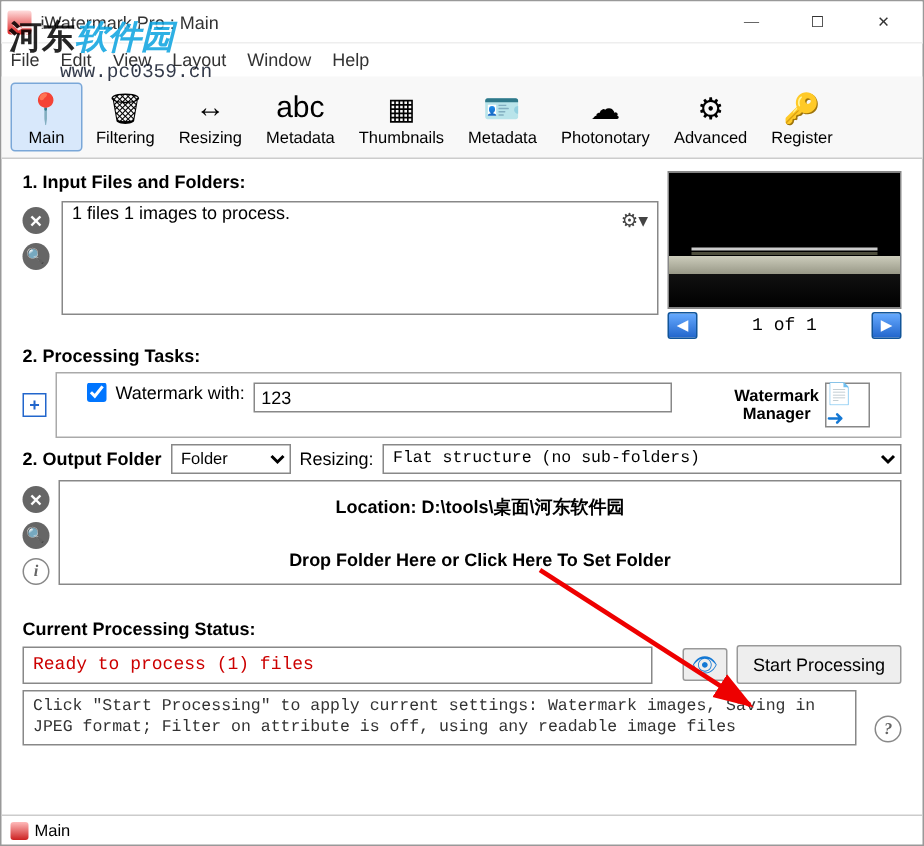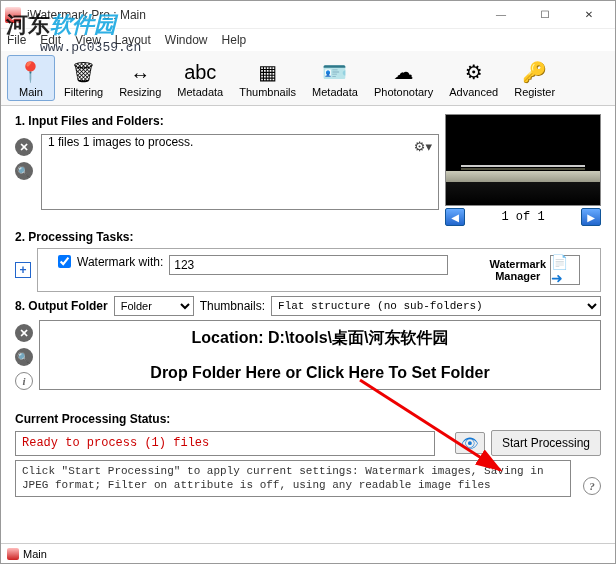--- a/index.html
+++ b/index.html
@@ -26,21 +26,21 @@
   .gear { position: absolute; top: 4px; right: 6px; font-size: 13px; color: #444; }
   .preview { width: 156px; }
   .pimg { width: 156px; height: 92px; border: 1px solid #888; background: linear-gradient(to bottom,#000 0%,#000 62%,#ccb 62%,#998 75%,#111 75%,#000 100%); position: relative; }
   .pimg::after{content:"";position:absolute;left:10%;right:10%;top:55%;height:2px;background:rgba(255,255,255,.8);box-shadow:0 3px 0 rgba(255,255,200,.3);}
   .pager { display: flex; align-items: center; justify-content: space-between; margin-top: 2px; }
   .arrowbtn { width: 20px; height: 18px; background: linear-gradient(#6af,#26c); border: 1px solid #159; color: #fff; display: flex; align-items: center; justify-content: center; font-size: 10px; border-radius: 2px; }
   .section { border: 1px solid #aaa; padding: 6px 20px; display: flex; align-items: flex-start; gap: 6px; }
   .sq { width: 16px; height: 16px; border: 1px solid #26c; color: #26c; display: flex; align-items: center; justify-content: center; font-size: 12px; font-weight: bold; }
   .tinput { border: 1px solid #888; height: 20px; padding: 0 4px; font-family: inherit; font-size: 12px; }
   .select { border: 1px solid #888; height: 20px; font-size: 11px; padding: 0 2px; background: #fff; }
-  .dropzone { flex:1; border: 1px solid #888; height: 70px; display: flex; flex-direction: column; align-items: center; justify-content: space-around; font-weight: bold; font-size: 16px; }
+  .dropzone { flex:1; border: 1px solid #888; height: 70px; display: flex; flex-direction: column; align-items: center; justify-content: space-around; font-weight: bold; font-size: 12px; }
   .statusinput { border: 1px solid #888; height: 25px; padding: 2px 6px; color: #c00; font-size: 12px; width: 420px; background: #fff; font-family: "Courier New", monospace; }
   .hint { border: 1px solid #888; padding: 3px 6px; font-size: 11px; color: #333; font-family: "Courier New", monospace; line-height: 1.3; }
   .statusbar { height: 20px; border-top: 1px solid #ccc; display: flex; align-items: center; padding: 0 6px; font-size: 11px; gap: 4px; }
   .sbicon { width: 12px; height: 12px; background: linear-gradient(#fbb,#c22); border-radius: 2px; }
   .watermark-overlay { position: absolute; top: 10px; left: 6px; pointer-events: none; opacity: .85; }
   .watermark-overlay .l1 { font-size: 22px; font-weight: bold; color: #0aa3e0; font-style: italic; text-shadow: 1px 1px #fff; }
   .watermark-overlay .l1 b { color: #000000; font-style: normal; }
   .watermark-overlay .l2 { font-size: 13px; color: #0f172a; font-family: "Courier New", monospace; margin-left: 34px; }
   .red-arrow { position: absolute; pointer-events:none; }
   .eye { width:30px;height:22px;border:1px solid #999;background:#eee;display:flex;align-items:center;justify-content:center;font-size:14px;color:#1478d4;border-radius:2px;}
@@ -147,23 +147,23 @@
         <input class="tinput" style="flex: 1 1 0%;" value="123">
         <div class="wm-mgr">
           <div class="wm-mgr-label"><span style="white-space:pre-line;">Watermark
 Manager</span></div>
           <div class="wm-mgr-icon">📄➜</div>
         </div>
       </div>
     </div>
 
     <div class="row">
-      <div class="heading">8. Output Folder</div>
+      <div class="heading">2. Output Folder</div>
       <select class="select" style="width:80px;"><option>Folder</option></select>
-      <span>Thumbnails:</span>
+      <span>Resizing:</span>
       <select class="select mono" style="flex:1;"><option>Flat structure (no sub-folders)</option></select>
     </div>
     <div class="row" style="align-items:stretch;">
       <div class="sidecol">
         <div class="circle">✕</div>
         <div class="circle" style="font-size:10px;">🔍</div>
         <div class="info">i</div>
       </div>
       <div class="dropzone">
         <span>Location:  D:\tools\桌面\河东软件园</span>

